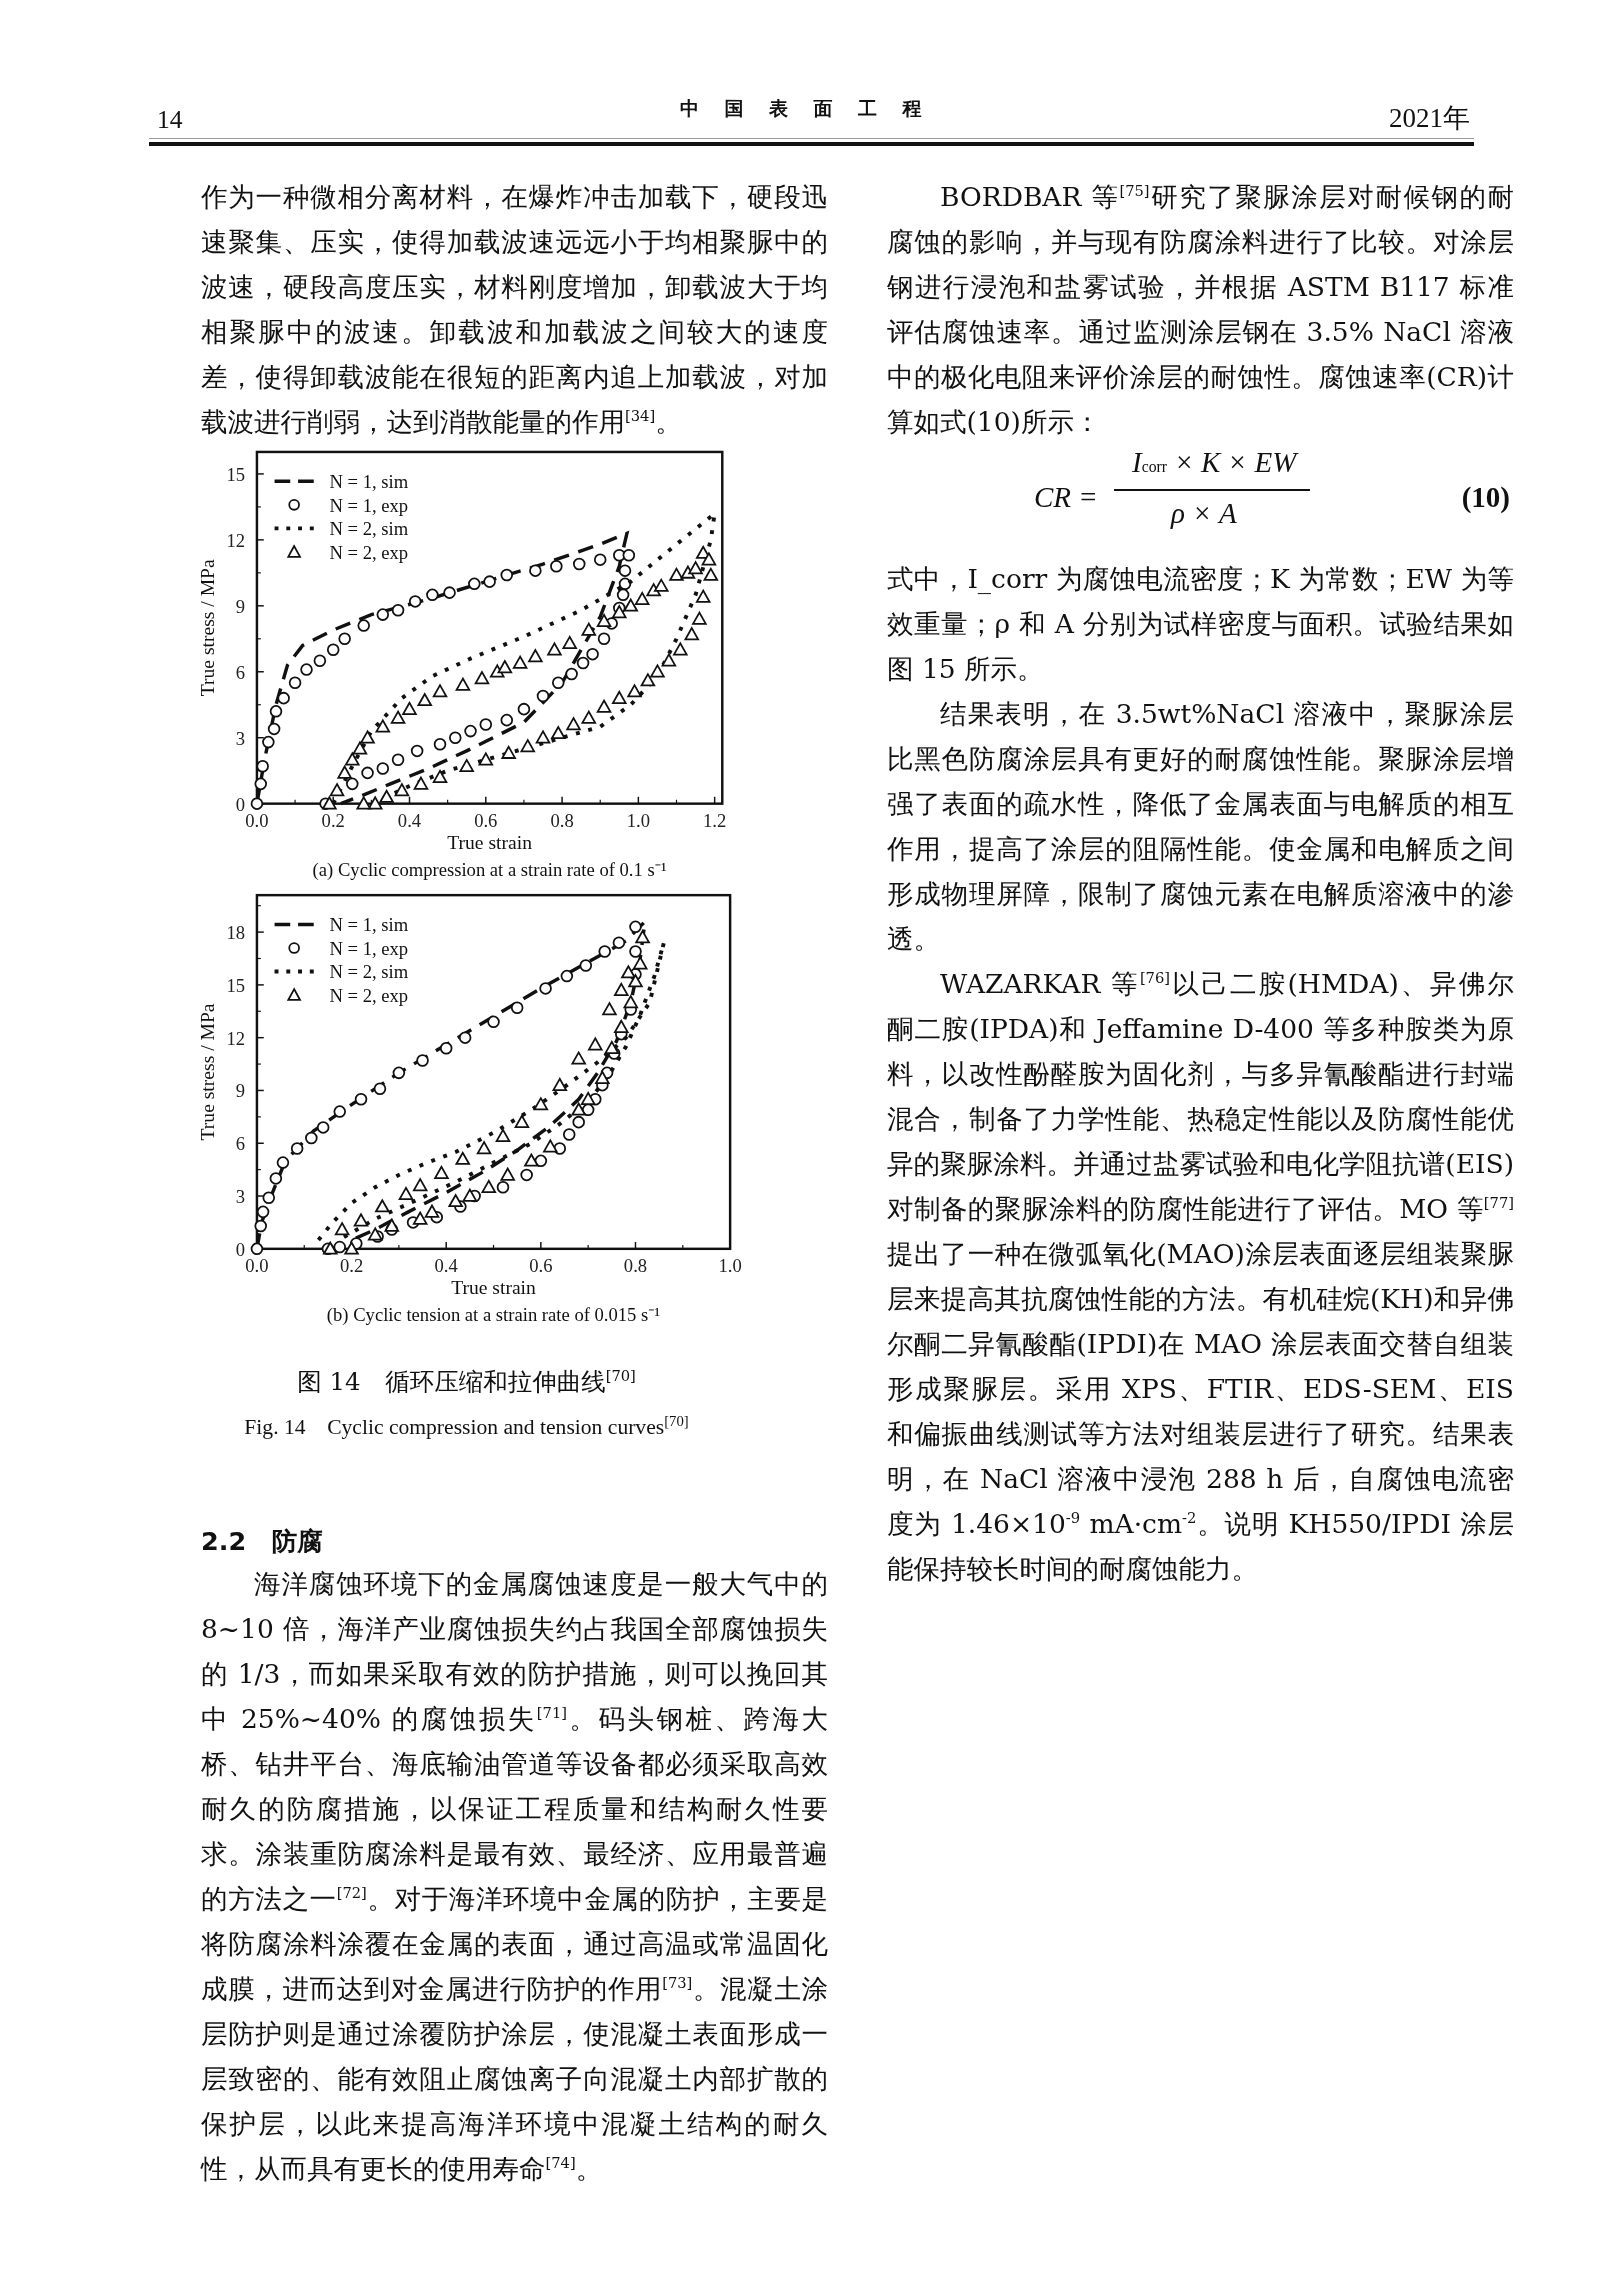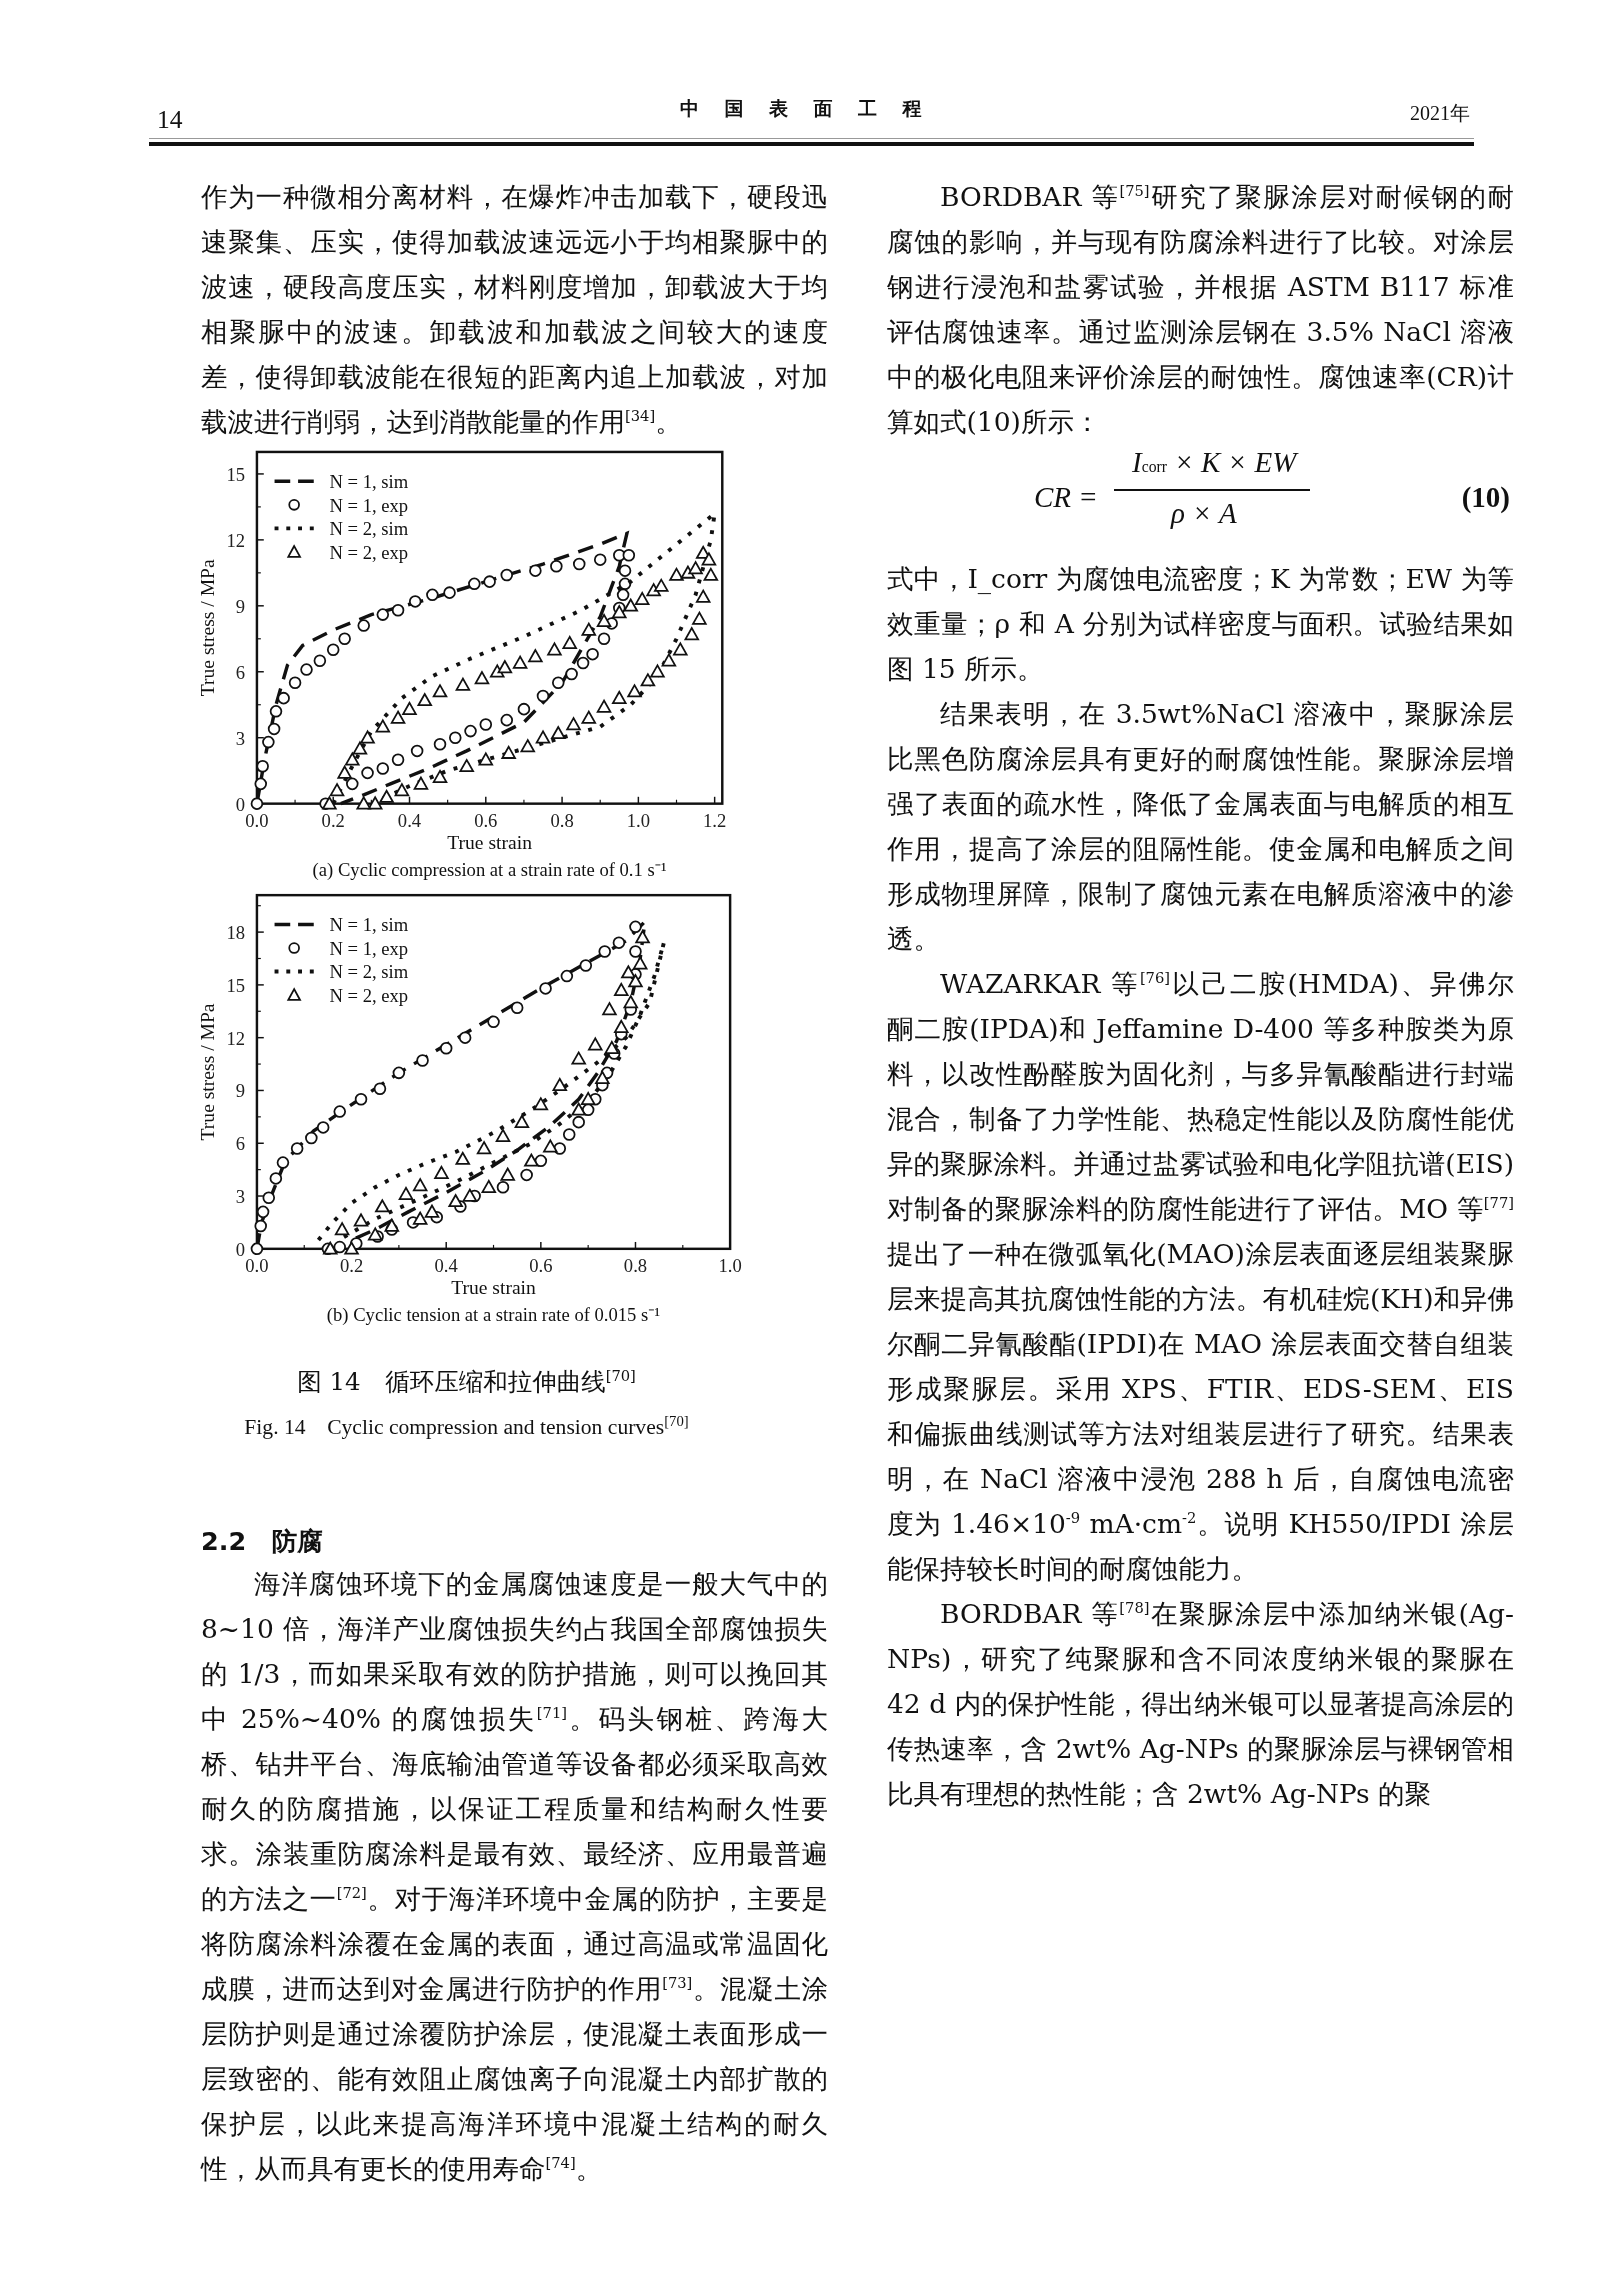--- a/index.html
+++ b/index.html
@@ -1,21 +1,21 @@
 <!DOCTYPE html>
 <html><head>
 <meta charset="utf-8">
 <style>
   html, body { margin: 0; padding: 0; background: #ffffff; }
   body { width: 1621px; height: 2293px; position: relative; overflow: hidden;
          font-family: "DejaVu Serif", "Liberation Serif", serif; color: #111; }
   .header { position: absolute; left: 157px; top: 94px; width: 1313px; height: 49px; }
   .header .pno { position: absolute; left: 0; top: 11px; font-family: "Liberation Serif", serif; font-size: 25.5px; }
   .header .jtitle { position: absolute; left: 0; right: 0; top: 2px; text-align: center; font-family: "DejaVu Sans", sans-serif; font-weight: bold; font-size: 19px; letter-spacing: 25.5px; }
-  .header .year { position: absolute; right: 0; top: 5.9px; font-family: "Liberation Serif", serif; font-size: 20px; }
+  .header .year { position: absolute; right: 0; top: 5.9px; font-family: "Liberation Serif", serif; font-size: 27px; }
   .rule1 { position: absolute; left: 149px; top: 138px; width: 1325px; height: 1px; background: #999; }
   .rule2 { position: absolute; left: 149px; top: 142px; width: 1325px; height: 3.9px; background: #111; }
 
   .col { position: absolute; top: 174px; width: 627px; margin-left: 48px; }
   .col.left { left: 153px; }
   .col.right { left: 839px; }
   p.para { margin: 0; font-size: 26.5px; line-height: 45px; text-align: justify; font-family: "DejaVu Serif", serif; }
   p.indent { text-indent: 53px; }
   sup { font-size: 14.7px; line-height: 0; }
   .heading { font-family: "DejaVu Sans", sans-serif; font-weight: bold; font-size: 25.5px; margin: 0; }
@@ -394,15 +394,14 @@
   <div class="formula">
     <span class="lhs">CR =</span>
     <span class="num"><span>I</span><span class="sub">corr</span><span> × K × EW</span></span>
     <span class="bar"></span>
     <span class="den">ρ × A</span>
     <span class="eqno">(10)</span>
   </div>
   <p class="para">式中，I_corr 为腐蚀电流密度；K 为常数；EW 为等效重量；ρ 和 A 分别为试样密度与面积。试验结果如图 15 所示。</p>
   <p class="para indent">结果表明，在 3.5wt%NaCl 溶液中，聚脲涂层比黑色防腐涂层具有更好的耐腐蚀性能。聚脲涂层增强了表面的疏水性，降低了金属表面与电解质的相互作用，提高了涂层的阻隔性能。使金属和电解质之间形成物理屏障，限制了腐蚀元素在电解质溶液中的渗透。</p>
   <p class="para indent"><span>WAZARKAR 等</span><sup>[76]</sup><span>以己二胺(HMDA)、异佛尔酮二胺(IPDA)和 Jeffamine D-400 等多种胺类为原料，以改性酚醛胺为固化剂，与多异氰酸酯进行封端混合，制备了力学性能、热稳定性能以及防腐性能优异的聚脲涂料。并通过盐雾试验和电化学阻抗谱(EIS)对制备的聚脲涂料的防腐性能进行了评估。MO 等</span><sup>[77]</sup><span>提出了一种在微弧氧化(MAO)涂层表面逐层组装聚脲层来提高其抗腐蚀性能的方法。有机硅烷(KH)和异佛尔酮二异氰酸酯(IPDI)在 MAO 涂层表面交替自组装形成聚脲层。采用 XPS、FTIR、EDS-SEM、EIS 和偏振曲线测试等方法对组装层进行了研究。结果表明，在 NaCl 溶液中浸泡 288 h 后，自腐蚀电流密度为 1.46×10</span><sup>-9</sup><span> mA·cm</span><sup>-2</sup><span>。说明 KH550/IPDI 涂层能保持较长时间的耐腐蚀能力。</span></p>
-  <p class="para indent"><span>BORDBAR 等</span><sup>[78]</sup><span>在聚脲涂层中添加纳米银(Ag-NPs)，研究了纯聚脲和含不同浓度纳米银的聚脲在 42 d 内的保护性能，得出纳米银可以显著提高涂层的传热速率，含 2wt% Ag-NPs 的聚脲涂层与裸钢管相比具有理想的热性能；含 2wt% Ag-NPs 的聚</span></p>
 </div>
 
 
 </body></html>

